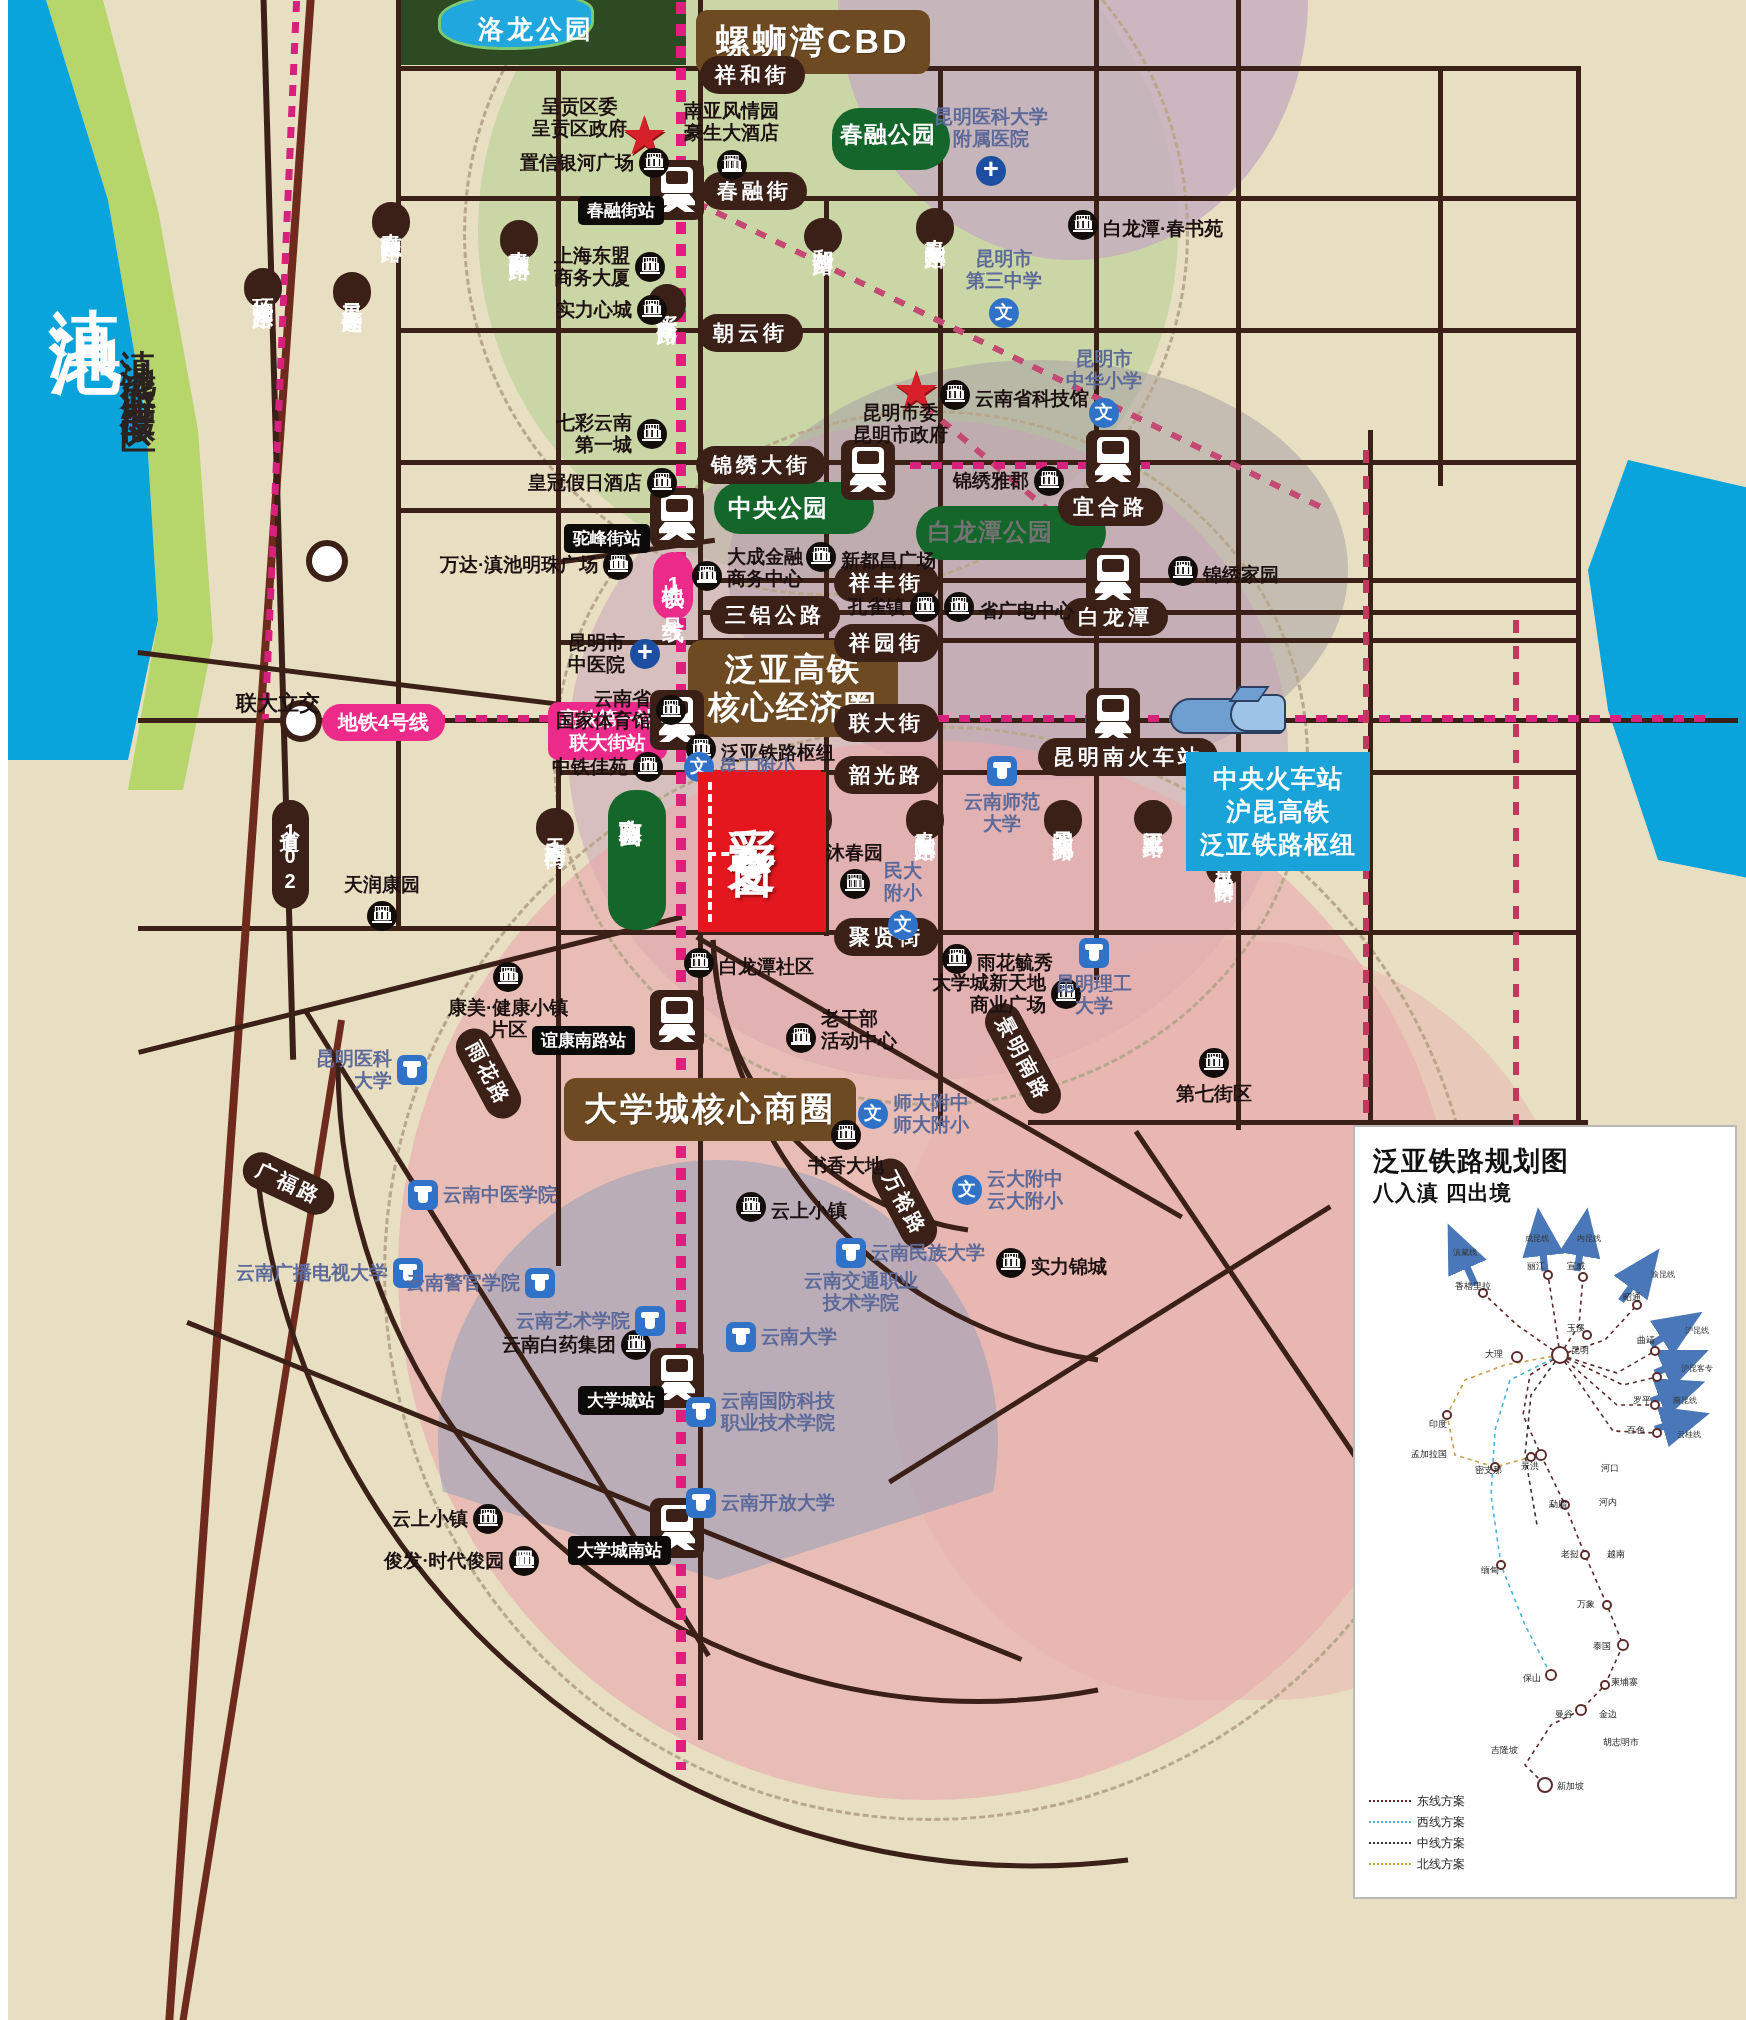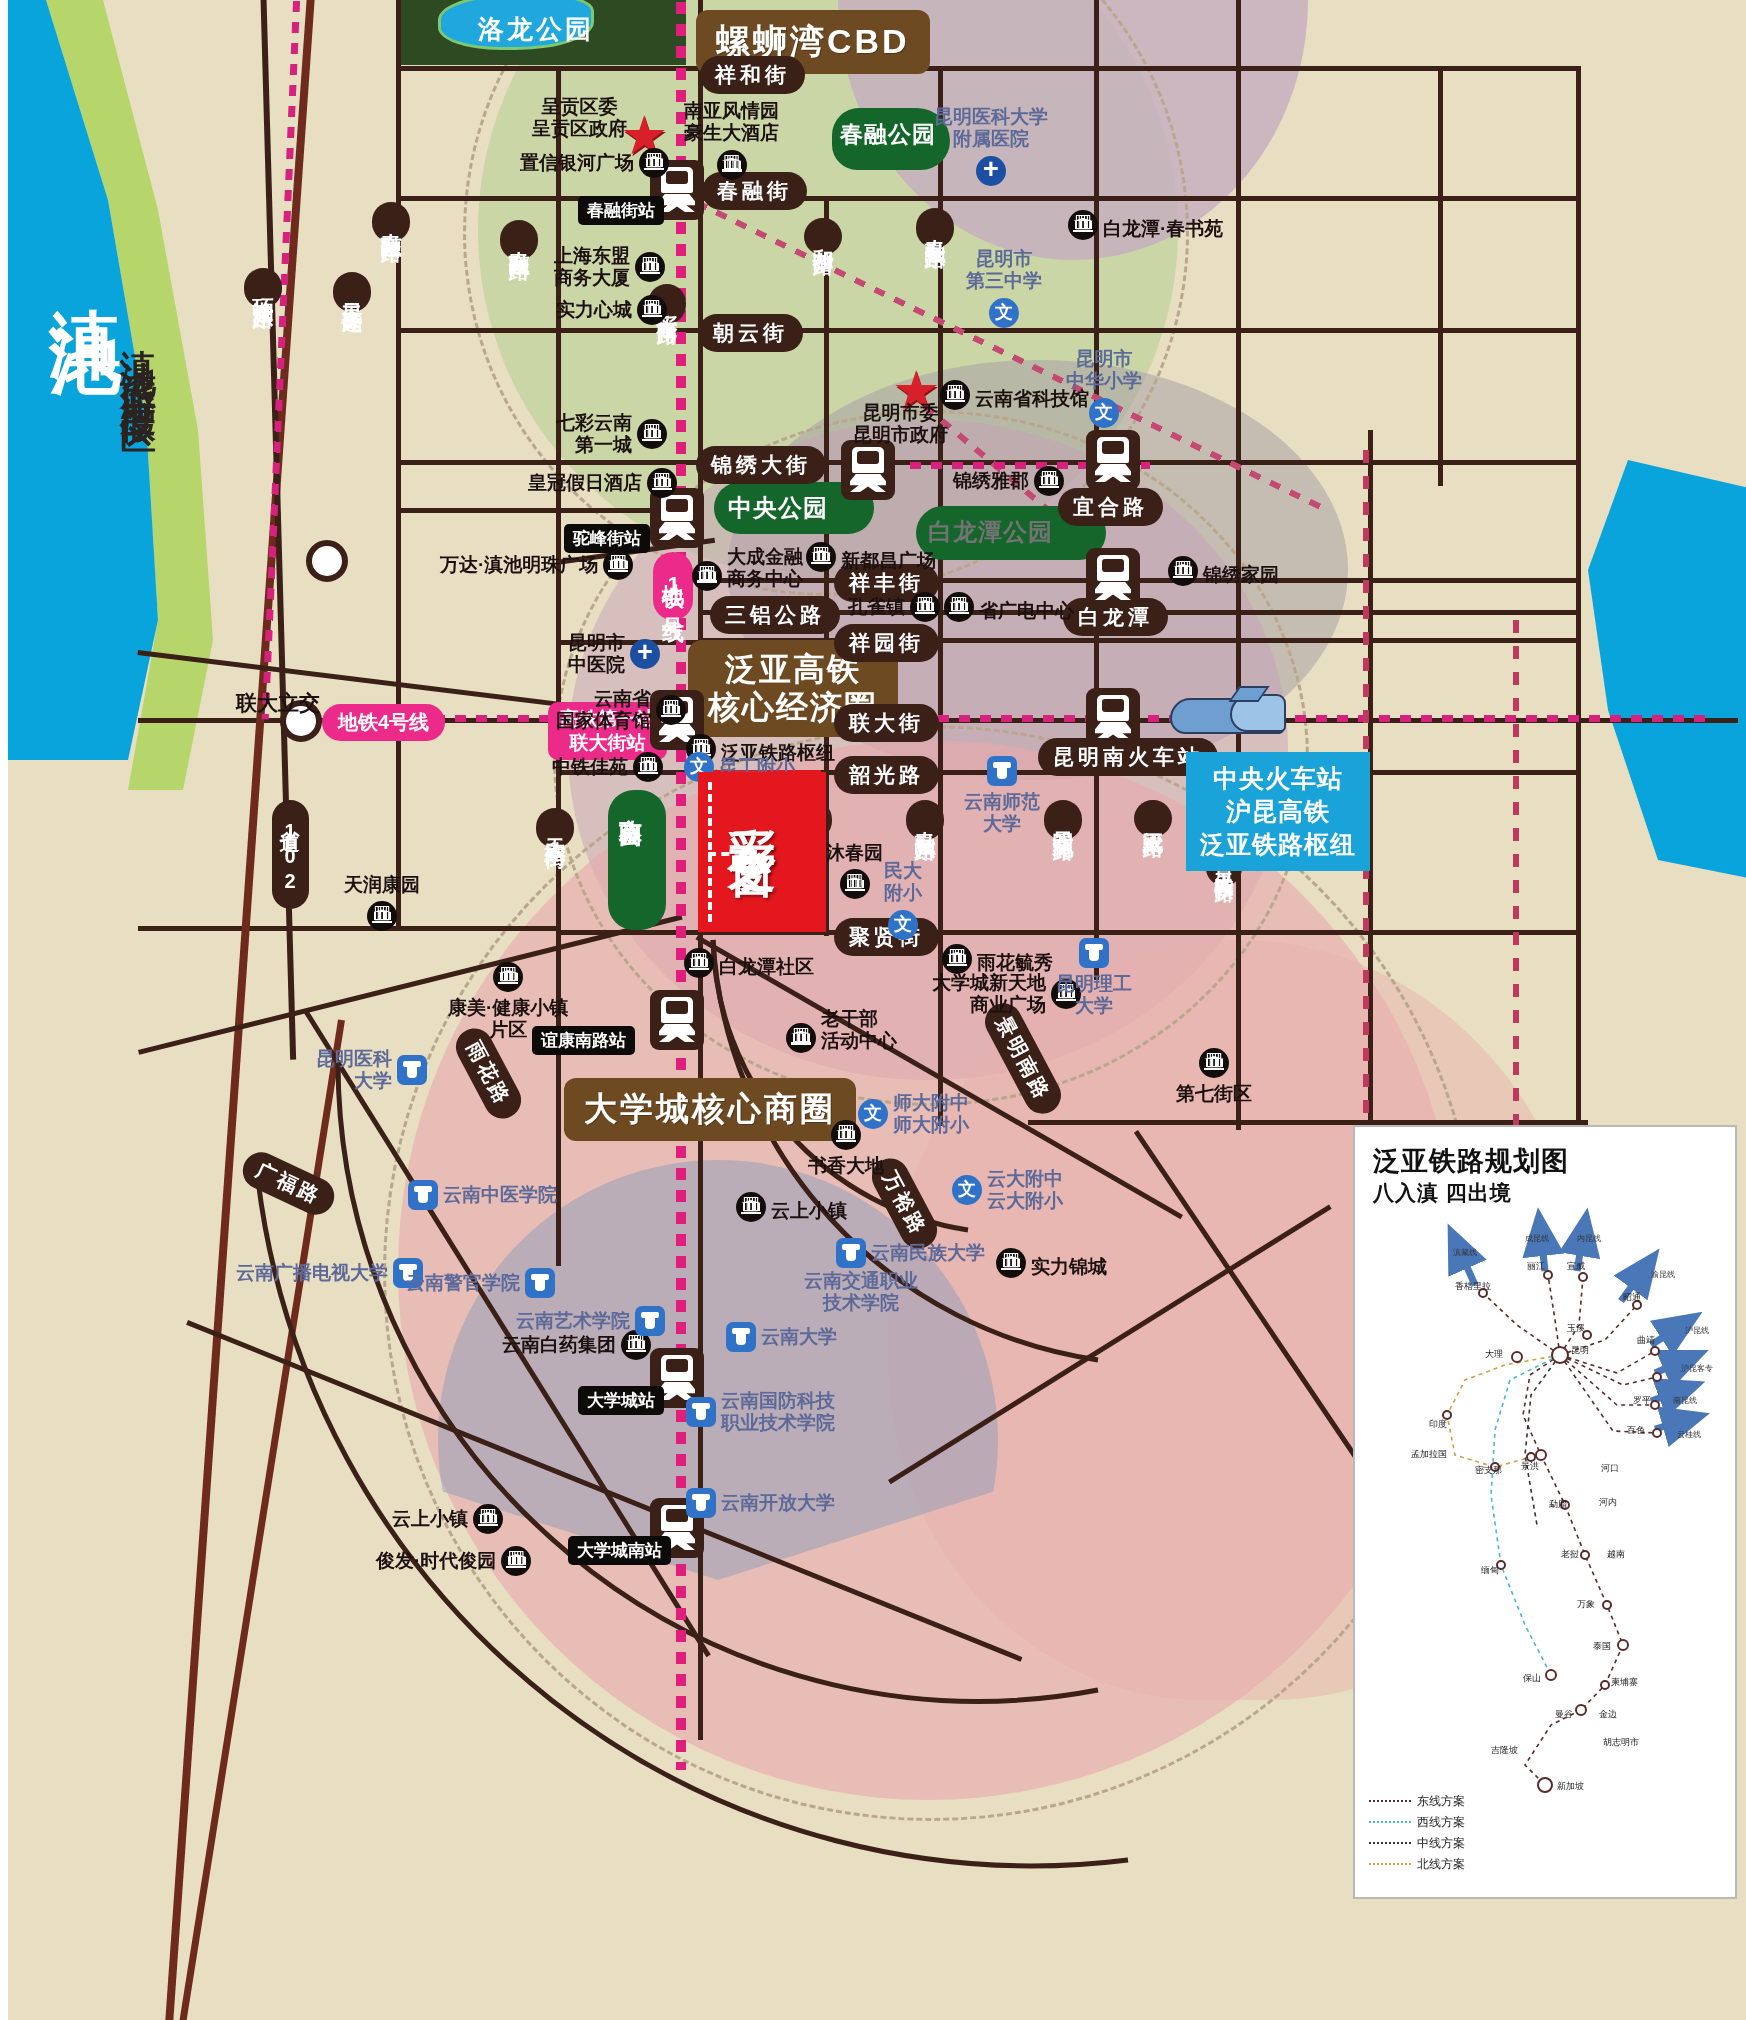--- a/index.html
+++ b/index.html
@@ -761,21 +761,21 @@
       <span class="ico">
         <span class="bankglyph">
           <span style="left:2px"></span>
           <span style="left:7px"></span>
           <span style="left:12px"></span>
           <span style="left:17px"></span>
         </span>
       </span>
     </div>
 
-  <div class="poi" style="left:368px;top:1546px;">
+  <div class="poi" style="left:376px;top:1546px;font-family:Liberation Serif, serif;">
       <span class="txt">俊发·时代俊园</span>
       <span class="ico">
         <span class="bankglyph">
           <span style="left:2px"></span>
           <span style="left:7px"></span>
           <span style="left:12px"></span>
           <span style="left:17px"></span>
         </span>
       </span>
     </div>

